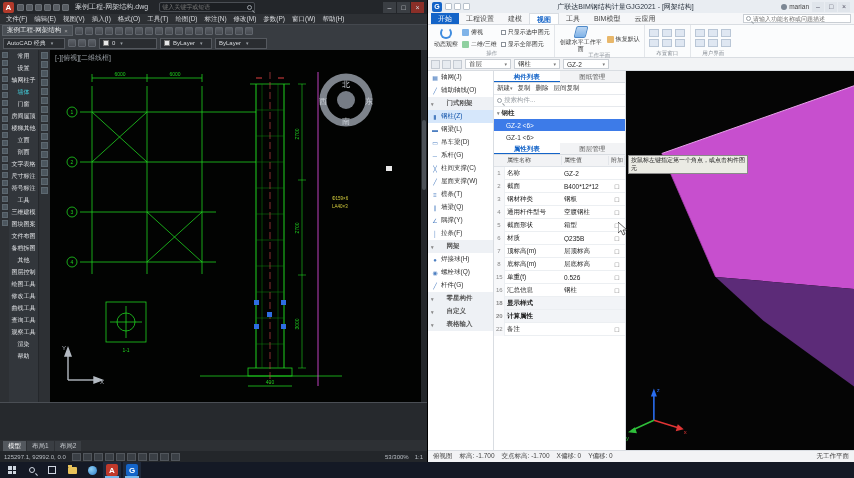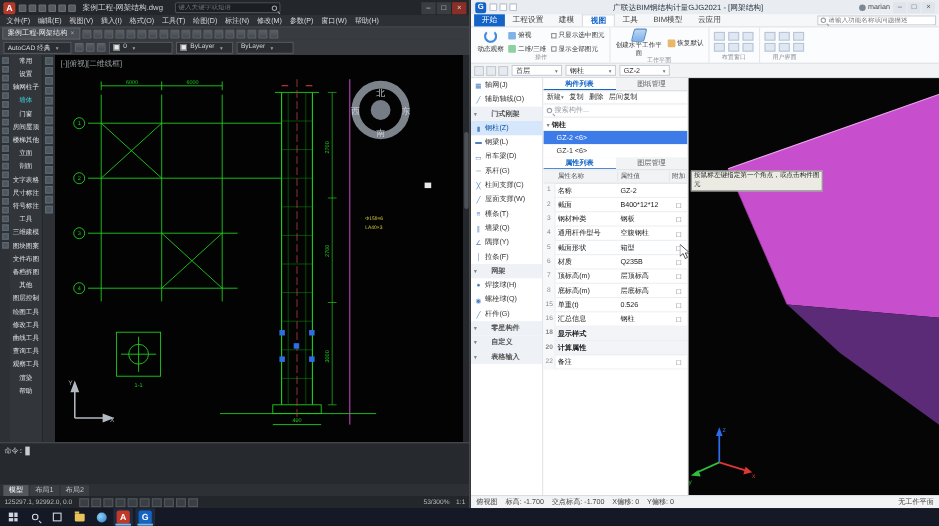--- a/index.html
+++ b/index.html
@@ -409,21 +409,20 @@
           <text class="ucst" x="50" y="334" stroke="none">X</text>
         </g>
       </svg>
     </div>
     <div class="vscroll">
         <div class="thumb"></div>
       </div>
   </div>
 
   <div id="acad-cmd">
-    <div><span>命令:</span><span class="caret"></span></div>
   </div>
   <div id="acad-tabs">
 
   <span class="ltab active">模型</span>
       <span class="ltab">布局1</span>
       <span class="ltab">布局2</span>
     </div>
   <div id="acad-status">
     <span style="margin-right:4px">125297.1, 92992.0, 0.0</span>
     <span style="display:flex;gap:2px">

